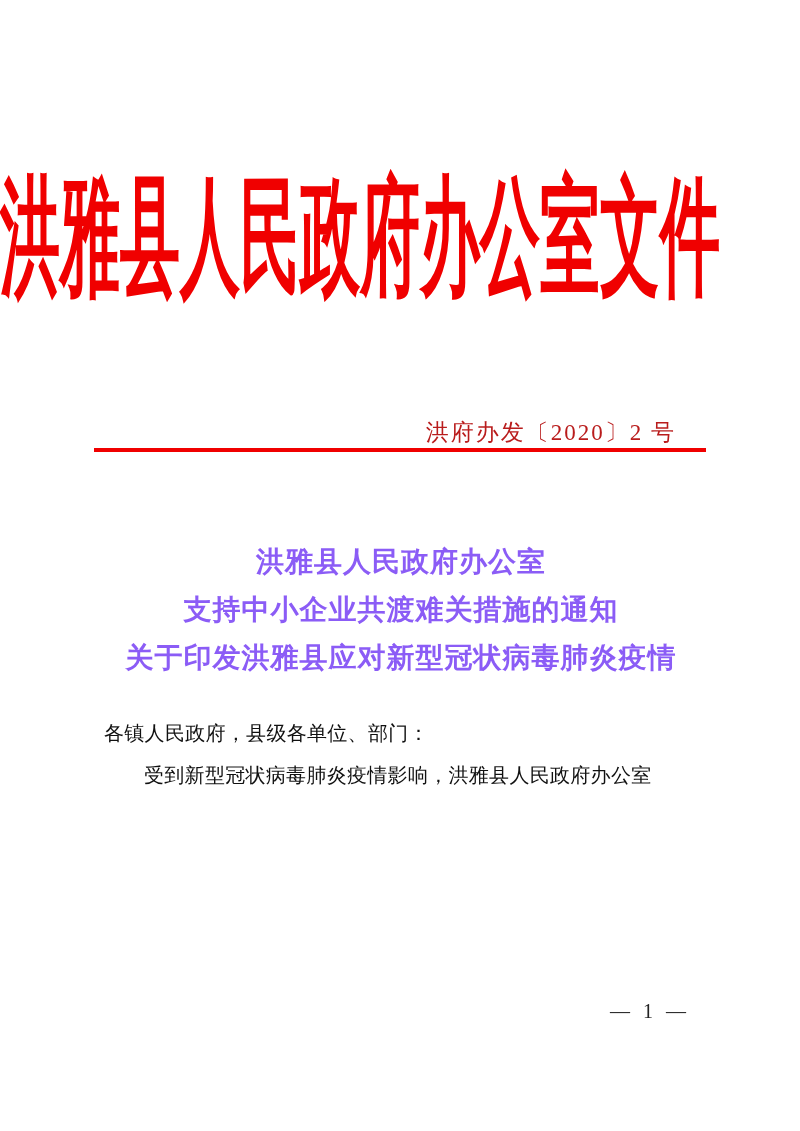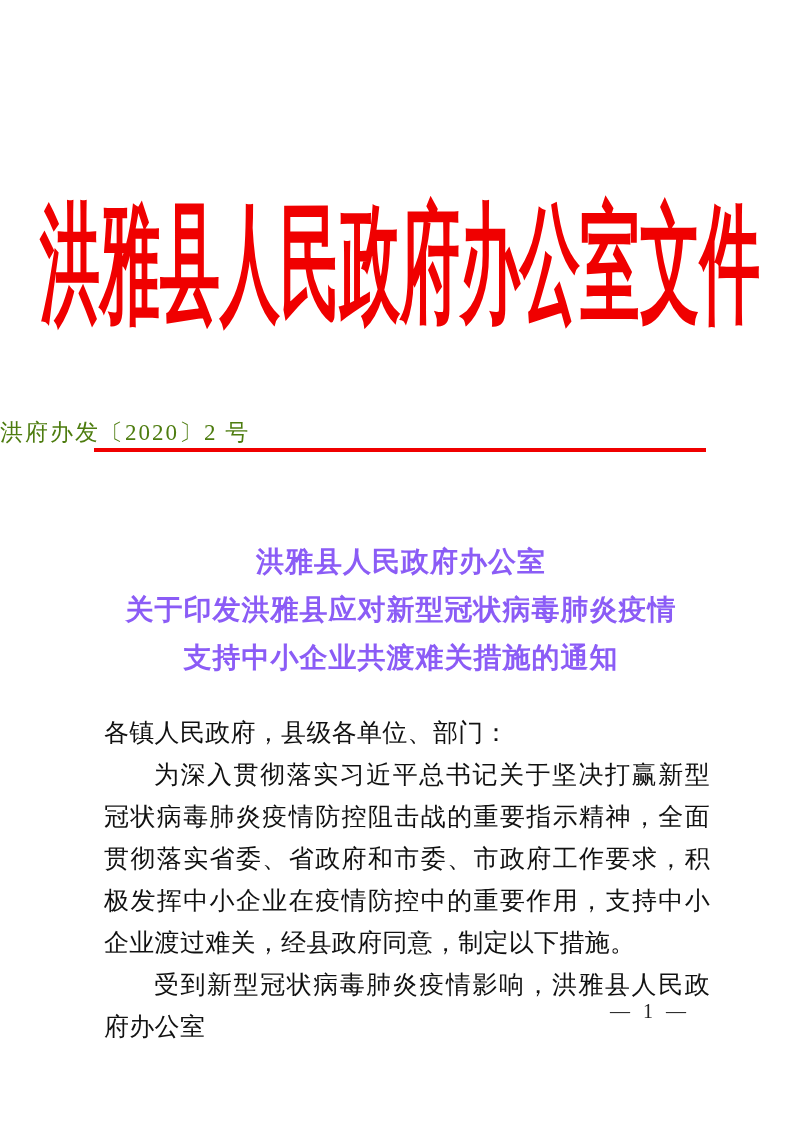--- a/index.html
+++ b/index.html
@@ -16,49 +16,48 @@
     position: absolute;
     inset: 0;
     background: #ffffff;
   }
 
   
   .letterhead {
     position: absolute;
     top: 168px;
     left: 0;
-    width: 800px;
+    width: 673px;
     height: 140px;
     text-align: center;
     white-space: nowrap;
-    margin-top: 27px;
   }
   .letterhead-text {
     display: inline-block;
     font-family: "Liberation Serif", serif;
     font-weight: 900;
     font-size: 60px;
     letter-spacing: 0px;
     color: #f00000;
     transform: scale(1.0, 2.15);
     transform-origin: center center;
     line-height: 140px;
   }
 
   
   .doc-number {
     position: absolute;
     top: 417px;
     left: 0;
     width: 676px;
-    text-align: left;
+    text-align: right;
     font-family: "Liberation Serif", serif;
     font-size: 23px;
     letter-spacing: 2px;
-    color: #4d7c0f;
+    color: #b91c1c;
   }
 
   
   .red-rule {
     position: absolute;
     top: 448px;
     left: 94px;
     width: 612px;
     height: 4px;
     background: #f00000;
@@ -81,21 +80,21 @@
     letter-spacing: 1px;
   }
 
   
   .doc-body {
     position: absolute;
     top: 712px;
     left: 104px;
     width: 606px;
     font-family: "Liberation Serif", serif;
-    font-size: 25px;
+    font-size: 20px;
     line-height: 42px;
     color: #111111;
     text-align: justify;
     text-justify: inter-character;
     letter-spacing: 0.3px;
   }
   .doc-body p.indent {
     text-indent: 2em;
   }
   .doc-body .section-heading {
@@ -125,25 +124,24 @@
   <div class="letterhead">
     <span class="letterhead-text">洪雅县人民政府办公室文件</span>
   </div>
 
   <div class="doc-number">洪府办发〔2020〕2 号</div>
 
   <div class="red-rule"></div>
 
   <div class="doc-title">
     <div class="t-line">洪雅县人民政府办公室</div>
+    <div class="t-line">支持中小企业共渡难关措施的通知</div>
     <div class="t-line">关于印发洪雅县应对新型冠状病毒肺炎疫情</div>
-    <div class="t-line">支持中小企业共渡难关措施的通知</div>
   </div>
 
   <div class="doc-body">
     <p>各镇人民政府，县级各单位、部门：</p>
-    <p class="indent">为深入贯彻落实习近平总书记关于坚决打赢新型冠状病毒肺炎疫情防控阻击战的重要指示精神，全面贯彻落实省委、省政府和市委、市政府工作要求，积极发挥中小企业在疫情防控中的重要作用，支持中小企业渡过难关，经县政府同意，制定以下措施。</p>
     <p class="indent">受到新型冠状病毒肺炎疫情影响，洪雅县人民政府办公室</p>
   </div>
 
   <div class="page-number">— 1 —</div>
 
 </div>
 
 </body></html>

